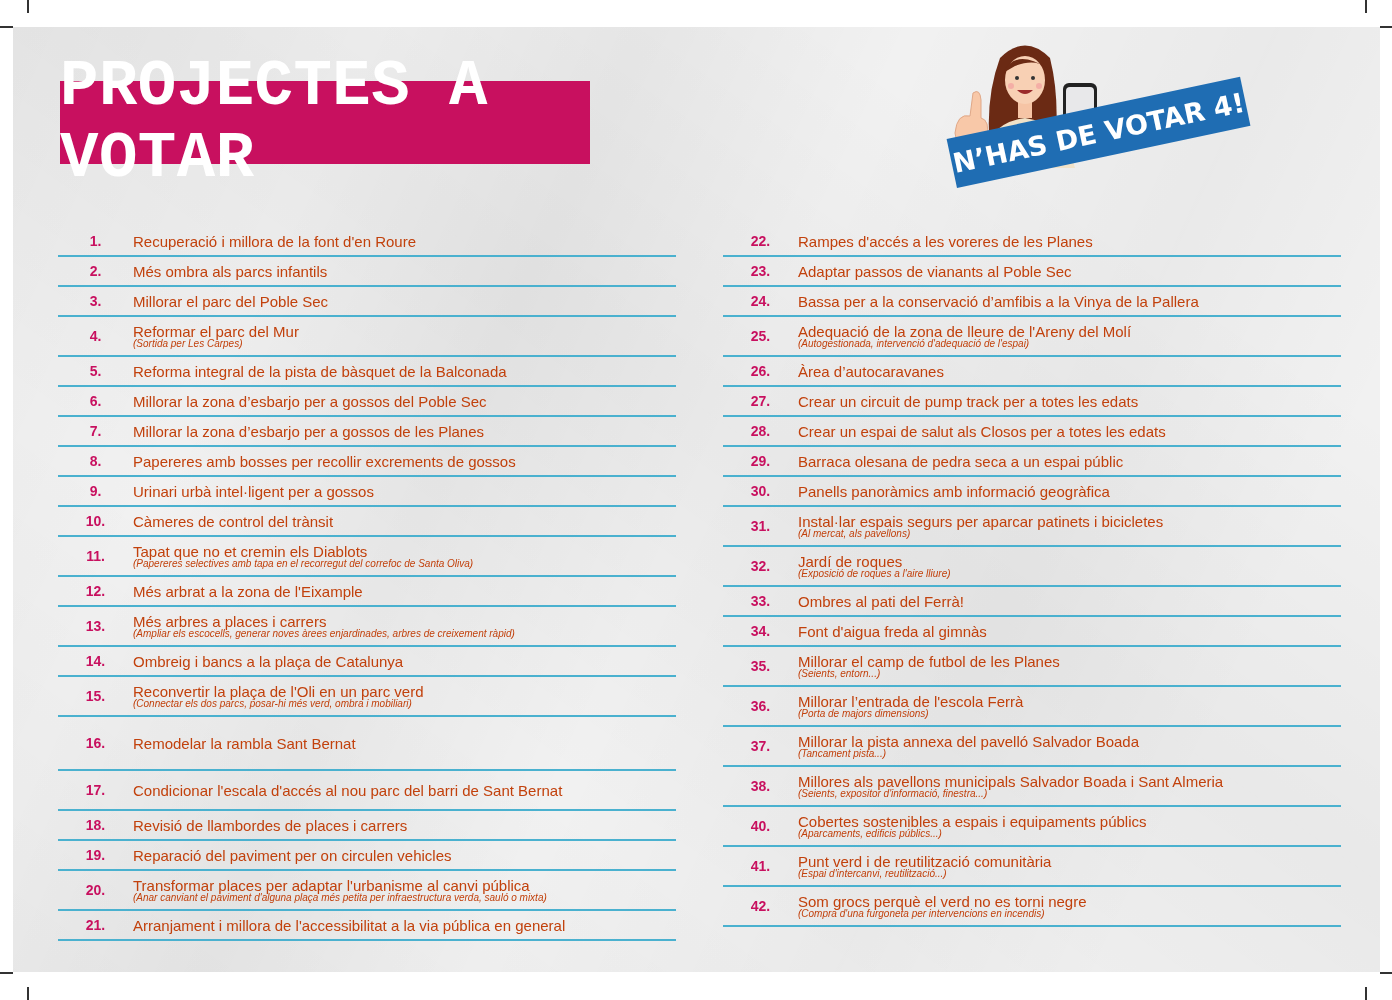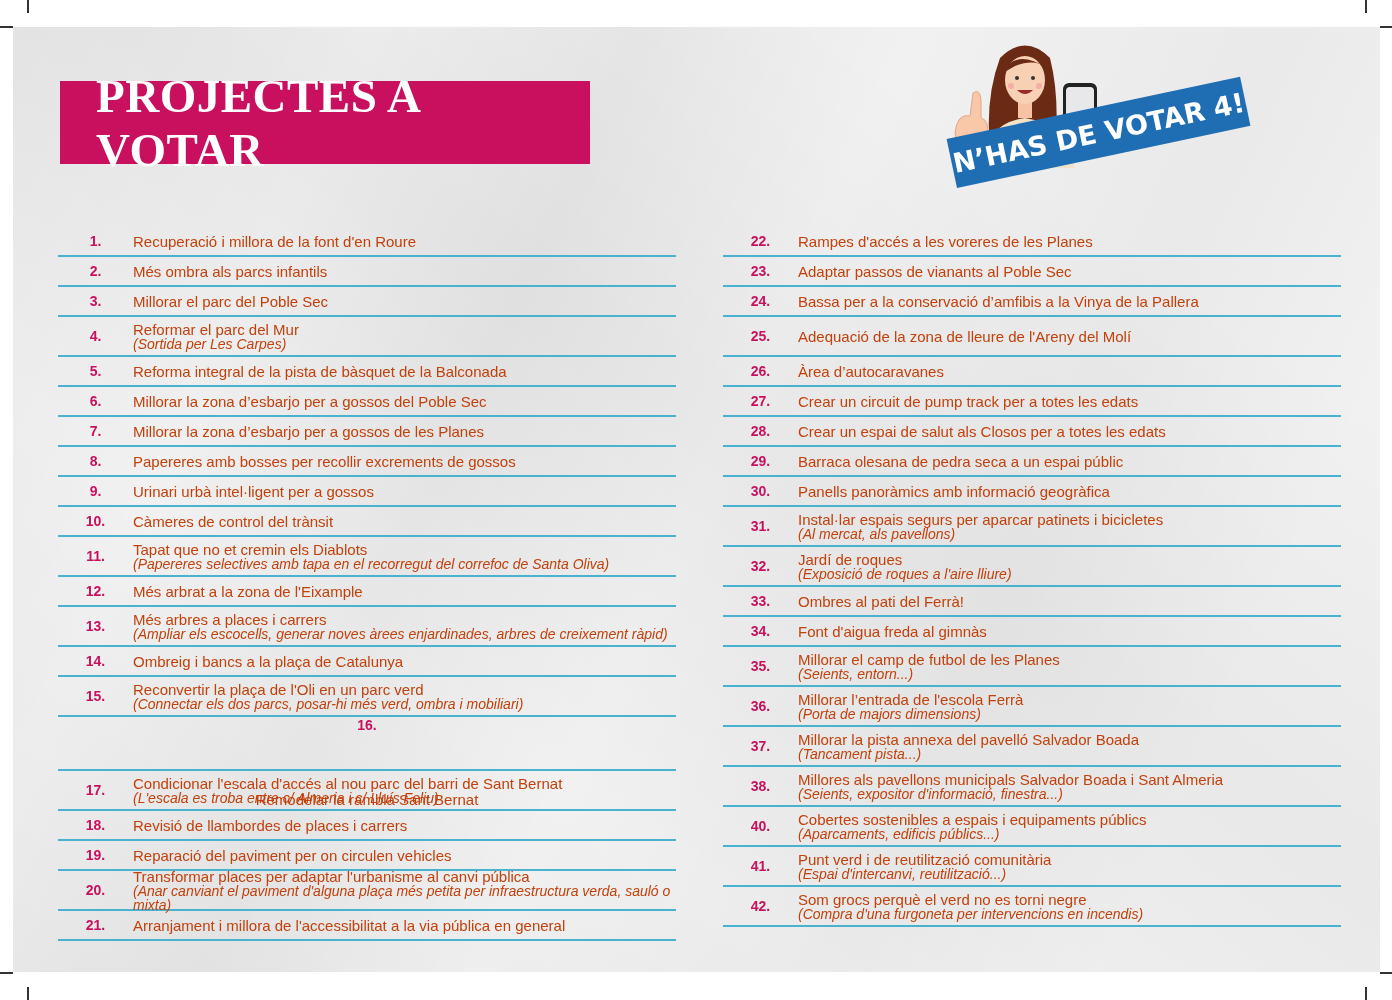--- a/index.html
+++ b/index.html
@@ -14,23 +14,22 @@
       background:
         linear-gradient(115deg, rgba(0,0,0,0.03) 0%, rgba(255,255,255,0) 20%, rgba(0,0,0,0.04) 35%, rgba(255,255,255,0) 50%, rgba(0,0,0,0.03) 70%, rgba(255,255,255,0) 85%),
         linear-gradient(35deg, rgba(0,0,0,0.03) 0%, rgba(255,255,255,0) 30%, rgba(0,0,0,0.035) 55%, rgba(255,255,255,0) 80%),
         #f1f1f1;
     }
     .title-box {
       position: absolute; left: 60px; top: 81px; width: 530px; height: 83px;
       background: #c8105f; display: flex; align-items: center; justify-content: center;
     }
     .title-box span {
-      color: #ffffff; font-weight: bold; font-size: 47px; letter-spacing: 0.5px;
-      font-family: Liberation Serif, serif;
-      padding-left: 36px;
+      color: #ffffff; font-weight: bold; font-size: 64px; letter-spacing: 0.5px;
+      font-family: Liberation Mono, monospace;
     }
     .badge-wrap { position: absolute; left: 945px; top: 38px; width: 330px; height: 180px; }
     .banner {
       position: absolute; left: 12px; top: 100px; width: 300px; height: 50px;
       background: #1f6db3; transform: rotate(-12deg); transform-origin: left bottom;
       display: flex; align-items: center; justify-content: center;
     }
     .banner span {
       color: #fff; font-weight: bold; font-size: 27px; font-family: "DejaVu Sans", sans-serif;
     }
@@ -40,24 +39,24 @@
     .row {
       position: relative; border-bottom: 2px solid #4ab1cf;
       display: flex; align-items: center;
     }
     .num {
       width: 75px; flex: 0 0 75px; text-align: center;
       color: #c8105f; font-weight: bold; font-size: 14px;
     }
     .text { flex: 1; color: #c2410c; line-height: 1.0; }
     .main { font-size: 15px; display: block; }
-    .sub { font-size: 14px; font-style: italic; display: block; margin-top: 0px; }
+    .sub { font-size: 10px; font-style: italic; display: block; margin-top: 0px; }
     .r1 { height: 28px; }
     .r2 { height: 38px; }
-    .r3 { height: 52px; flex-direction: column; }
+    .r3 { height: 52px; }
     .person { position: absolute; }
   </style>
 </head>
 <body>
 
 <div class="crop" style="left:27px;top:0;width:2px;height:13px;"></div>
 <div class="crop" style="left:0;top:26px;width:13px;height:2px;"></div>
 <div class="crop" style="left:1365px;top:0;width:2px;height:13px;"></div>
 <div class="crop" style="left:1380px;top:26px;width:12px;height:2px;"></div>
 <div class="crop" style="left:27px;top:987px;width:2px;height:13px;"></div>
@@ -198,21 +197,20 @@
   <div class="row r3">
       <span class="num">16.</span>
       <div class="text">
         <span class="main">Remodelar la rambla Sant Bernat</span>
       </div>
     </div>
   <div class="row r2">
       <span class="num">17.</span>
       <div class="text">
         <span class="main">Condicionar l'escala d'accés al nou parc del barri de Sant Bernat</span>
-        <span class="sub">(L'escala es troba entre c/ Almeria i c/ Lluís Feliu)</span>
       </div>
     </div>
   <div class="row r1">
       <span class="num">18.</span>
       <div class="text">
         <span class="main">Revisió de llambordes de places i carrers</span>
       </div>
     </div>
   <div class="row r1">
       <span class="num">19.</span>
@@ -251,20 +249,21 @@
   <div class="row r1">
       <span class="num">24.</span>
       <div class="text">
         <span class="main">Bassa per a la conservació d’amfibis a la Vinya de la Pallera</span>
       </div>
     </div>
   <div class="row r2">
       <span class="num">25.</span>
       <div class="text">
         <span class="main">Adequació de la zona de lleure de l'Areny del Molí</span>
+        <span class="sub">(Autogestionada, intervenció d'adequació de l'espai)</span>
       </div>
     </div>
   <div class="row r1">
       <span class="num">26.</span>
       <div class="text">
         <span class="main">Àrea d’autocaravanes</span>
       </div>
     </div>
   <div class="row r1">
       <span class="num">27.</span>

